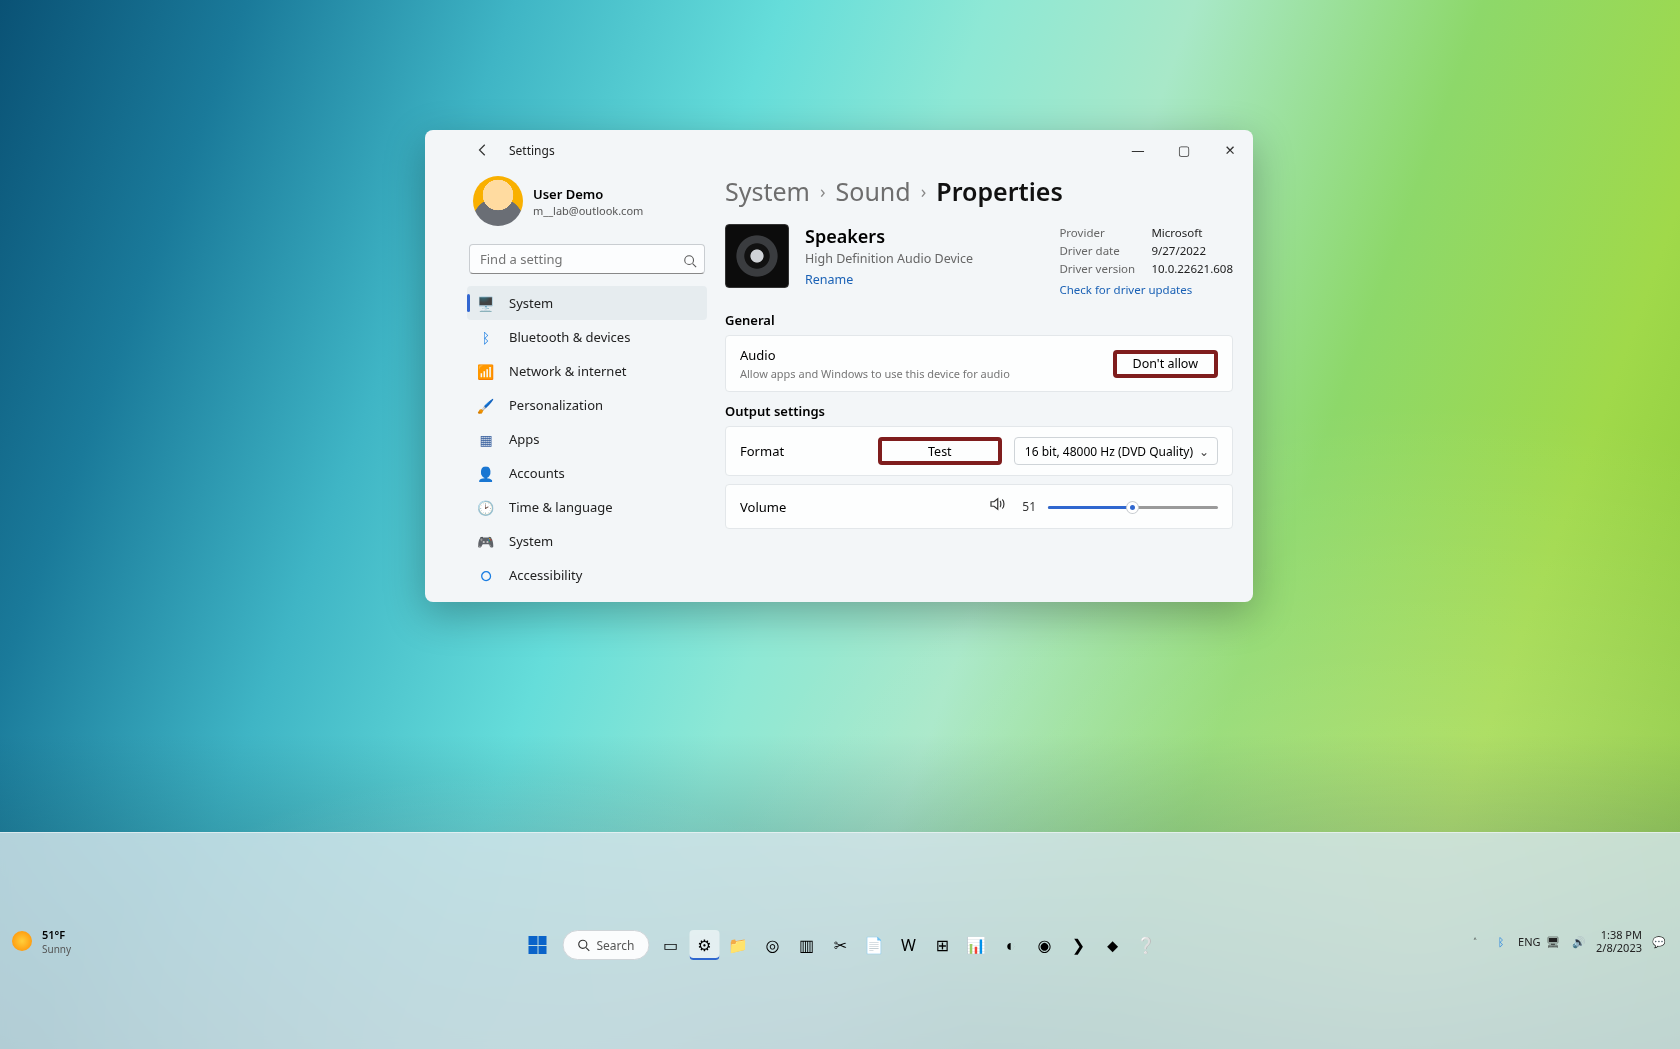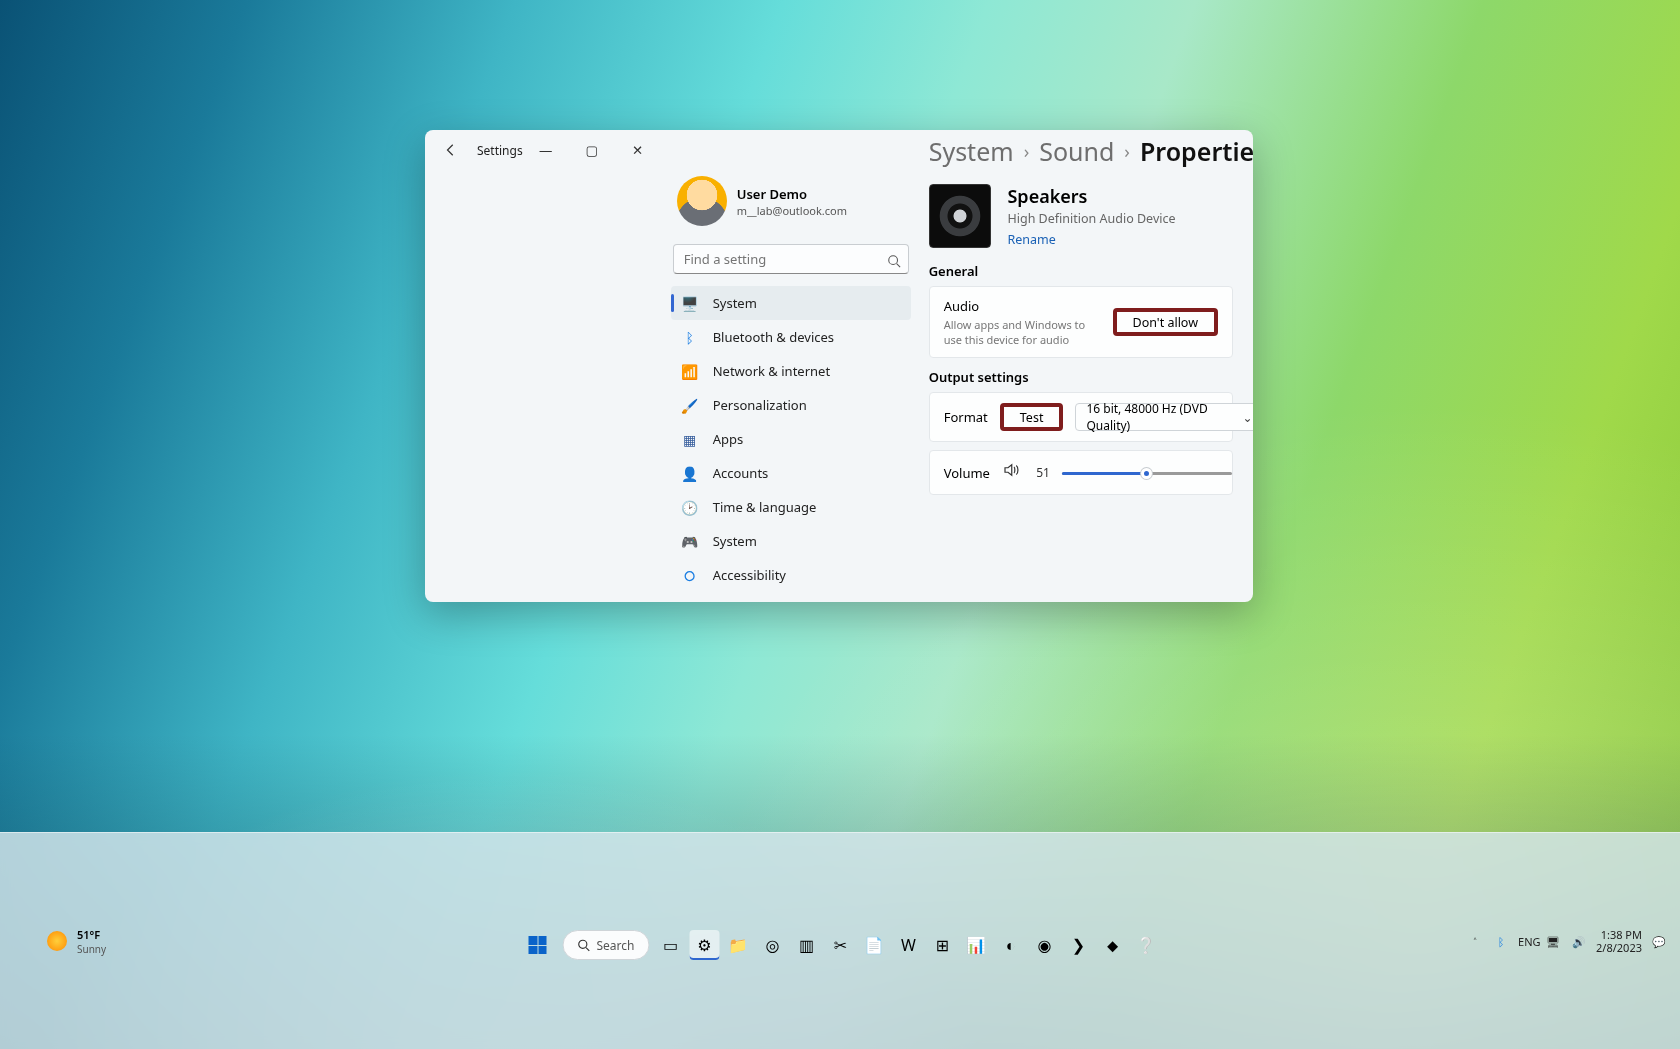--- a/index.html
+++ b/index.html
@@ -23,21 +23,21 @@
     radial-gradient(900px 700px at 30% 110%, rgba(255,255,255,.35), transparent 55%),
     linear-gradient(to top, rgba(0,40,60,.55), transparent 30%);
 }
 
 
 .settings-window {
   position: absolute; top: 130px; left: 425px; width: 828px; height: 472px;
   background: #f3f6f8;
   border-radius: 8px;
   box-shadow: 0 12px 40px rgba(0,0,0,.28);
-  display: flex; 
+  display: flex; flex-direction: column; padding-left: 32px;
 }
 
 .title-bar {
   height: 40px; display: flex; align-items: center; padding-left: 10px;
 }
 .title-bar .back-btn {
   width:32px; height:32px; border:none; background:transparent; border-radius:4px;
   display:flex; align-items:center; justify-content:center; cursor:pointer; color:#333;
 }
 .title-bar .title-text { font-size: 12px; margin-left: 10px; color:#222; }
@@ -138,21 +138,21 @@
 .slider .fill  { position:absolute; top:6px; left:0; height:3px; background:#2f67cf; border-radius:2px; }
 .slider .thumb { position:absolute; top:2px; width:11px; height:11px; border-radius:50%; background:#2f67cf; border:3px solid #fff; box-shadow:0 0 0 1px #c7ccd0; }
 
 
 .taskbar {
   position:absolute; left:0; right:0; bottom:0; top:832px;
   background: rgba(214,231,236,.82); backdrop-filter: blur(6px);
   border-top:1px solid rgba(255,255,255,.5);
   display:flex; align-items:center;
 }
-.tb-left { display:flex; align-items:center; gap:10px; padding-left:12px;margin-left:35px; }
+.tb-left { display:flex; align-items:center; gap:10px; padding-left:12px; }
 .weather-icon { width:20px; height:20px; border-radius:50%; background: radial-gradient(circle,#ffcf3b,#ff8a00); }
 .weather-text .t1 { font-size:11px; font-weight:600; }
 .weather-text .t2 { font-size:10px; color:#555; }
 
 .tb-center { position:absolute; left:50%; transform:translateX(-50%); display:flex; align-items:center; gap:6px;margin-top:8px; }
 .start-btn {
   width:38px; height:30px; border-radius:4px; display:flex; align-items:center; justify-content:center; cursor:pointer;
 }
 .win-logo { width:18px; height:18px; display:grid; grid-template-columns:1fr 1fr; grid-template-rows:1fr 1fr; gap:1px; }
 .win-logo span { background:#0a63c9; }
@@ -268,20 +268,35 @@
           <span class="crumb current">Properties</span>
         </div>
 
       <div class="device-header">
         <div class="device-icon"></div>
         <div class="device-meta">
           <div class="device-name">Speakers</div>
           <div class="device-sub">High Definition Audio Device</div>
           <div class="device-rename">Rename</div>
         </div>
+        <div class="driver-meta">
+          <div class="driver-row">
+              <span class="k">Provider</span>
+              <span class="v">Microsoft</span>
+            </div>
+          <div class="driver-row">
+              <span class="k">Driver date</span>
+              <span class="v">9/27/2022</span>
+            </div>
+          <div class="driver-row">
+              <span class="k">Driver version</span>
+              <span class="v">10.0.22621.608</span>
+            </div>
+          <div class="driver-link">Check for driver updates</div>
+        </div>
       </div>
 
       <div class="section-title">General</div>
       <div class="card">
         <div style="flex:1">
           <div class="label">Audio</div>
           <div class="sub">Allow apps and Windows to use this device for audio</div>
         </div>
         <button class="btn">Don't allow</button>
       </div>

